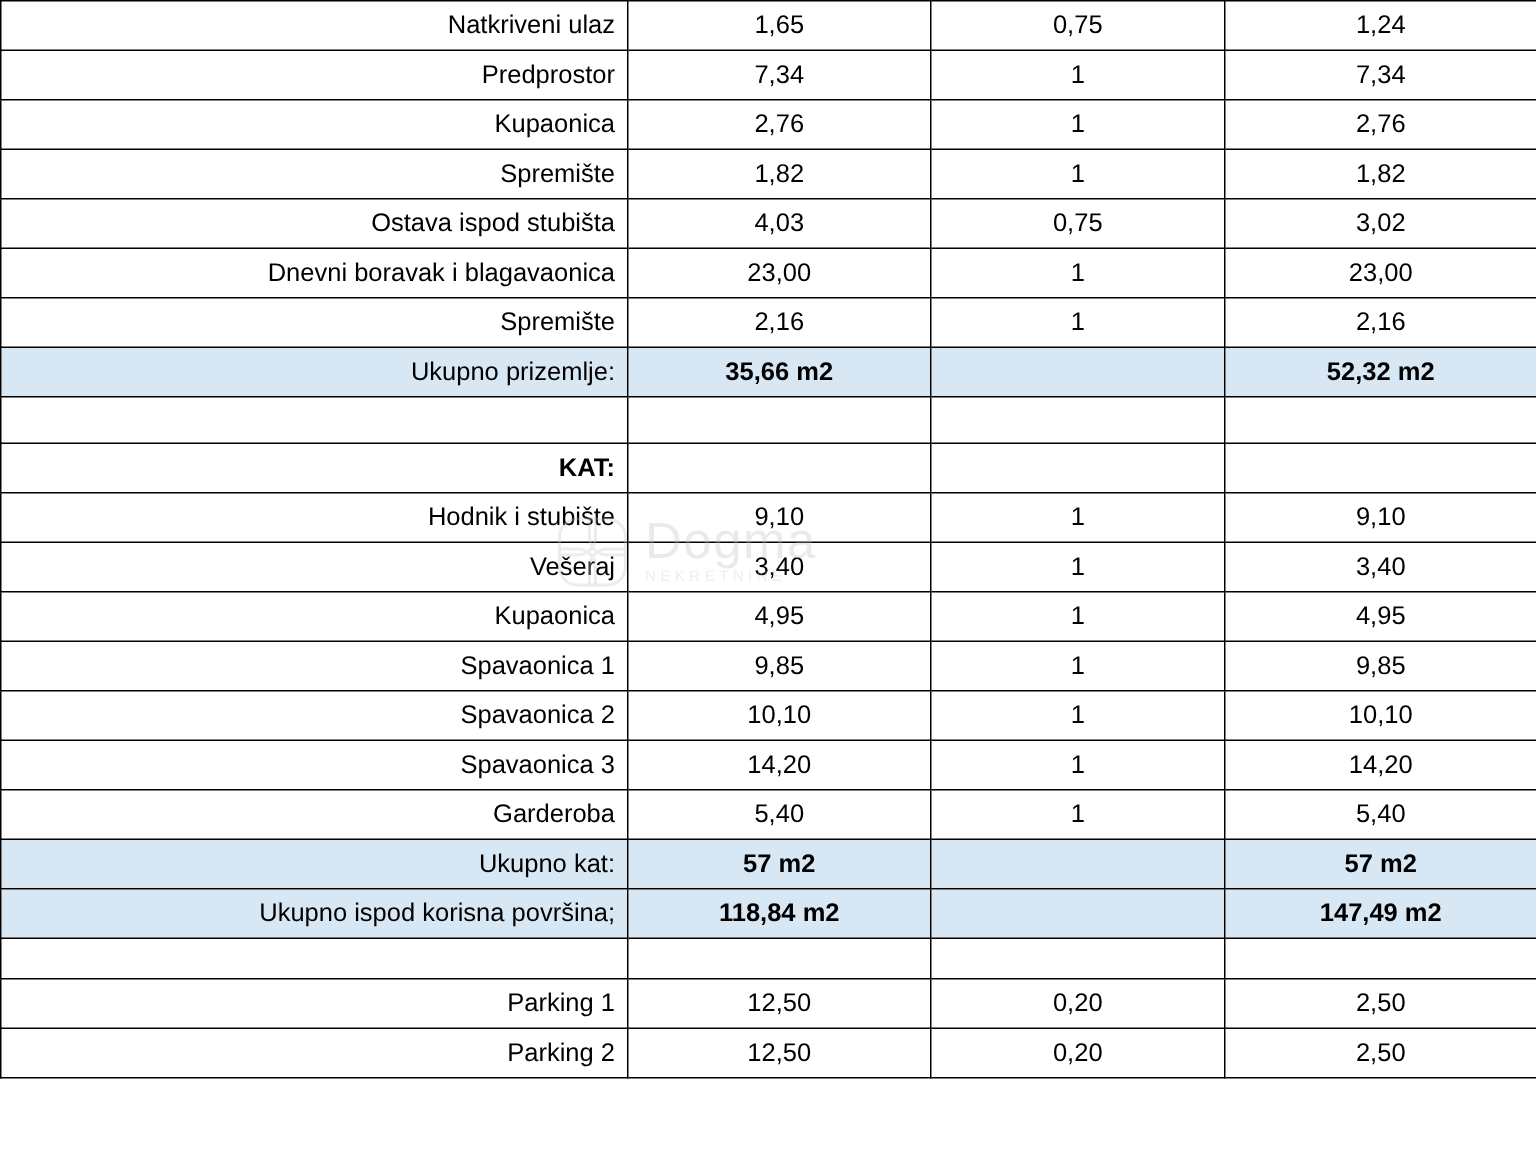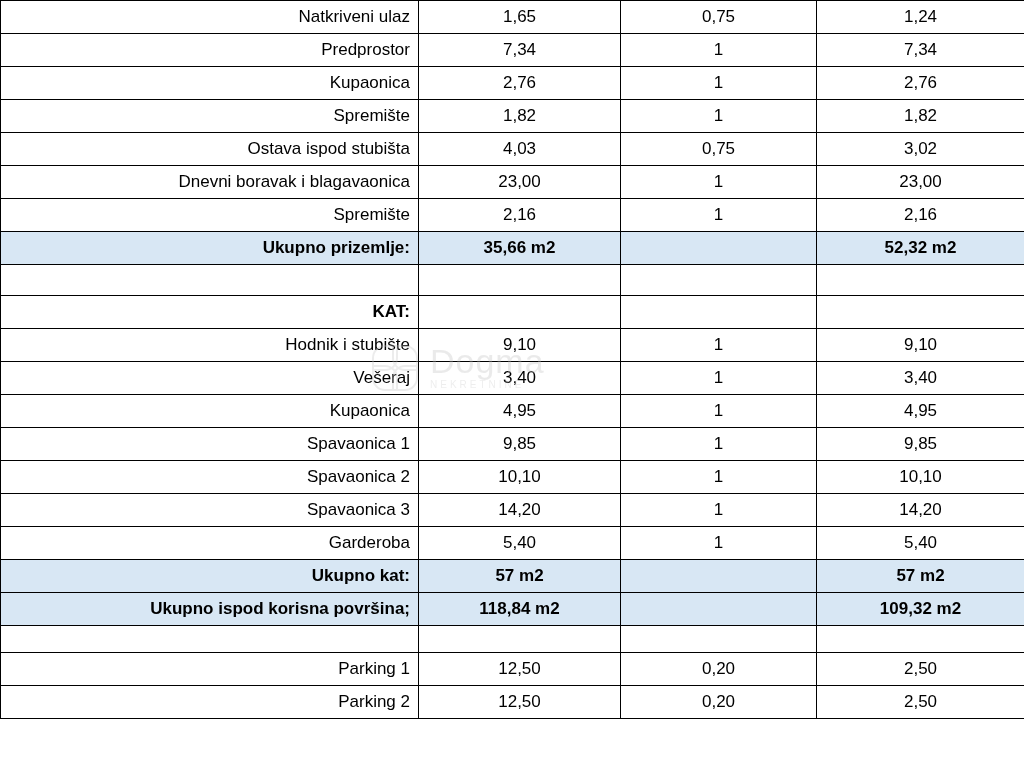--- a/index.html
+++ b/index.html
@@ -46,21 +46,21 @@
   col.c-coef  { width: 196px; }
   col.c-total { width: 208px; }
 
   td.name  { text-align: right; }
   td.num   { text-align: center; }
 
   tr.total td {
     background: #d8e7f4;
     font-weight: bold;
   }
-  tr.total td.name { font-weight: bold; }
+  tr.total td.name { font-weight: normal; }
 
   tr.header td {
     font-weight: bold;
   }
 
   tr.spacer td {
     height: 30px;
   }
 
   tr.blankrow td {
@@ -231,21 +231,21 @@
         <tr class="total">
           <td class="name">Ukupno kat:</td>
           <td class="num">57 m2</td>
           <td class="num"></td>
           <td class="num">57 m2</td>
         </tr>
         <tr class="total">
           <td class="name">Ukupno ispod korisna površina;</td>
           <td class="num">118,84 m2</td>
           <td class="num"></td>
-          <td class="num">109,32 m2</td>
+          <td class="num">147,49 m2</td>
         </tr>
         <tr class="blankrow">
           <td class="name"></td>
           <td class="num"></td>
           <td class="num"></td>
           <td class="num"></td>
         </tr>
         <tr>
           <td class="name">Parking 1</td>
           <td class="num">12,50</td>

